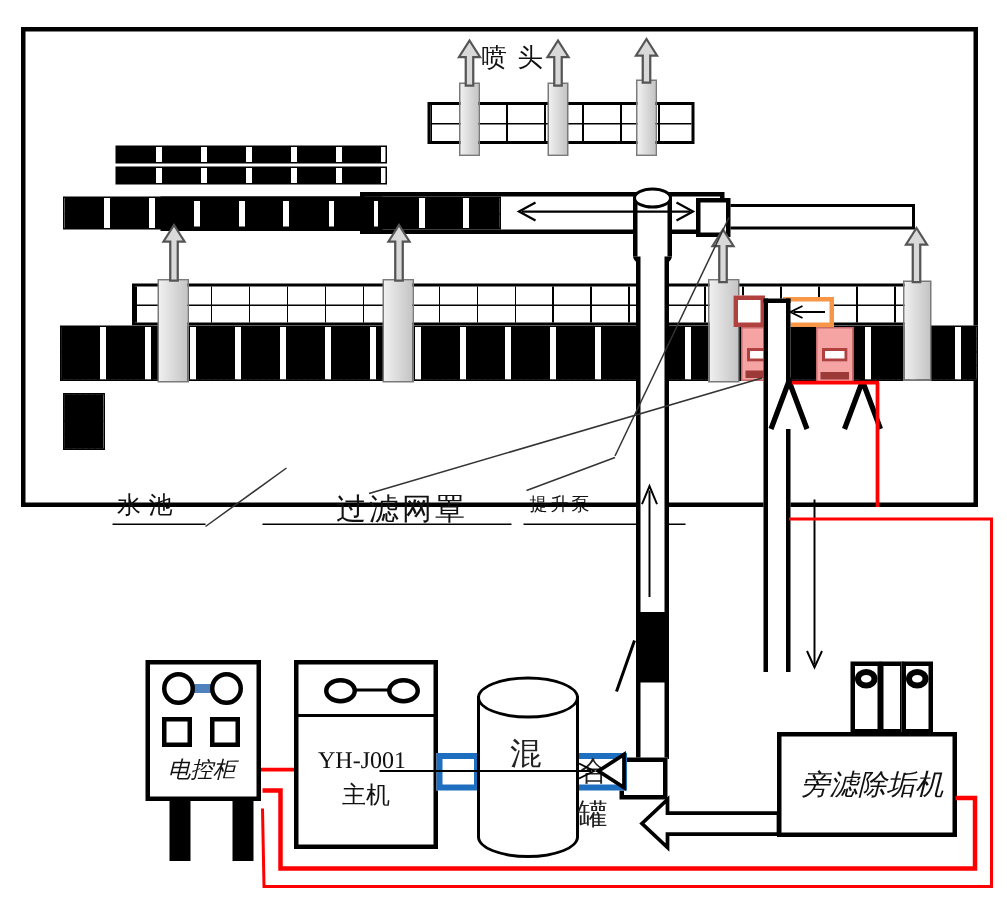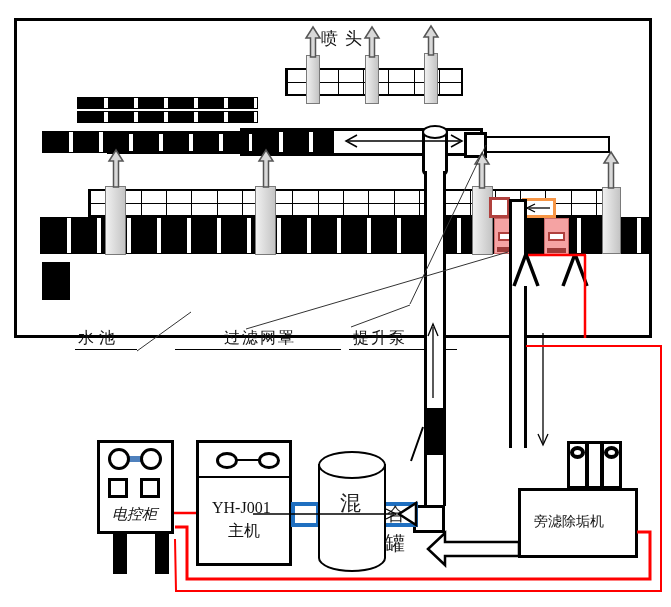--- a/index.html
+++ b/index.html
@@ -48,22 +48,22 @@
 
   <div class="abs gridband" style="left:285px;top:68px;width:178px;height:28px;"></div>
   <div class="abs gridband" style="left:88px;top:189px;width:532px;height:28px;"></div>
 
   <div class="abs box3t" style="left:107px;top:131px;width:148px;height:23px;"></div>
   <div class="abs box3t" style="left:240px;top:128px;width:243px;height:28px;"></div>
   <div class="abs" style="left:483px;top:136px;width:127px;height:17px;border:2px solid #000;background:#fff;"></div>
   <div class="abs box3" style="left:464px;top:132px;width:23px;height:26px;"></div>
 
   <span class="lbl" style="left:78px;top:330px;font-size:16px;letter-spacing:5px;">水池</span>
-  <span class="lbl" style="left:224px;top:330px;font-size:16px;letter-spacing:2px;">过滤网罩</span>
-  <span class="lbl" style="left:353px;top:330px;font-size:16px;letter-spacing:2px;">提升泵</span>
+  <span class="lbl" style="left:224px;top:330px;font-size:20px;letter-spacing:2px;">过滤网罩</span>
+  <span class="lbl" style="left:353px;top:330px;font-size:12px;letter-spacing:2px;">提升泵</span>
   <div class="abs" style="left:75px;top:349px;width:62px;height:1px;background:#000;"></div>
   <div class="abs" style="left:175px;top:349px;width:166px;height:1px;background:#000;"></div>
   <div class="abs" style="left:349px;top:349px;width:108px;height:1px;background:#000;"></div>
 
   <span class="lbl" style="left:321px;top:30px;font-size:17px;letter-spacing:7px;">喷头</span>
 
   <div class="abs graycol" style="left:306px;top:55px;width:14px;height:49px;"></div>
   <div class="abs graycol" style="left:365px;top:55px;width:14px;height:49px;"></div>
   <div class="abs graycol" style="left:424px;top:53px;width:14px;height:51px;"></div>
 
@@ -120,21 +120,21 @@
   <span class="lbl" style="left:340px;top:492px;font-size:21px;color:#222;">混</span>
   <span class="lbl" style="left:387px;top:505px;font-size:18px;color:#222;">合</span>
   <span class="lbl" style="left:385px;top:533px;font-size:20px;color:#222;">罐</span>
 
   <div class="abs box3" style="left:567px;top:441px;width:21px;height:48px;"></div>
   <div class="abs box3" style="left:586px;top:441px;width:17px;height:48px;"></div>
   <div class="abs box3" style="left:601px;top:441px;width:21px;height:48px;"></div>
   <div class="abs" style="left:570px;top:446px;width:15px;height:13px;border:4px solid #000;border-radius:50%;background:#fff;"></div>
   <div class="abs" style="left:604px;top:446px;width:15px;height:13px;border:4px solid #000;border-radius:50%;background:#fff;"></div>
   <div class="abs box3" style="left:518px;top:488px;width:120px;height:70px;"></div>
-  <span class="lbl" style="left:534px;top:514px;font-size:14px;">旁滤除垢机</span>
+  <span class="lbl" style="left:534px;top:514px;font-size:19px;font-style:italic;">旁滤除垢机</span>
 
   <svg width="671" height="607" viewBox="0 0 671 607">
 
     <g fill="#d9d9d9" stroke="#555" stroke-width="1.5">
       <path d="M310.5,57 L310.5,38 L306,38 L313,27 L320,38 L315.5,38 L315.5,57 Z"></path>
       <path d="M369.5,57 L369.5,38 L365,38 L372,27 L379,38 L374.5,38 L374.5,57 Z"></path>
       <path d="M428.5,55 L428.5,37 L424,37 L431,26 L438,37 L433.5,37 L433.5,55 Z"></path>
     </g>
 
     <g fill="#d9d9d9" stroke="#555" stroke-width="1.5">

